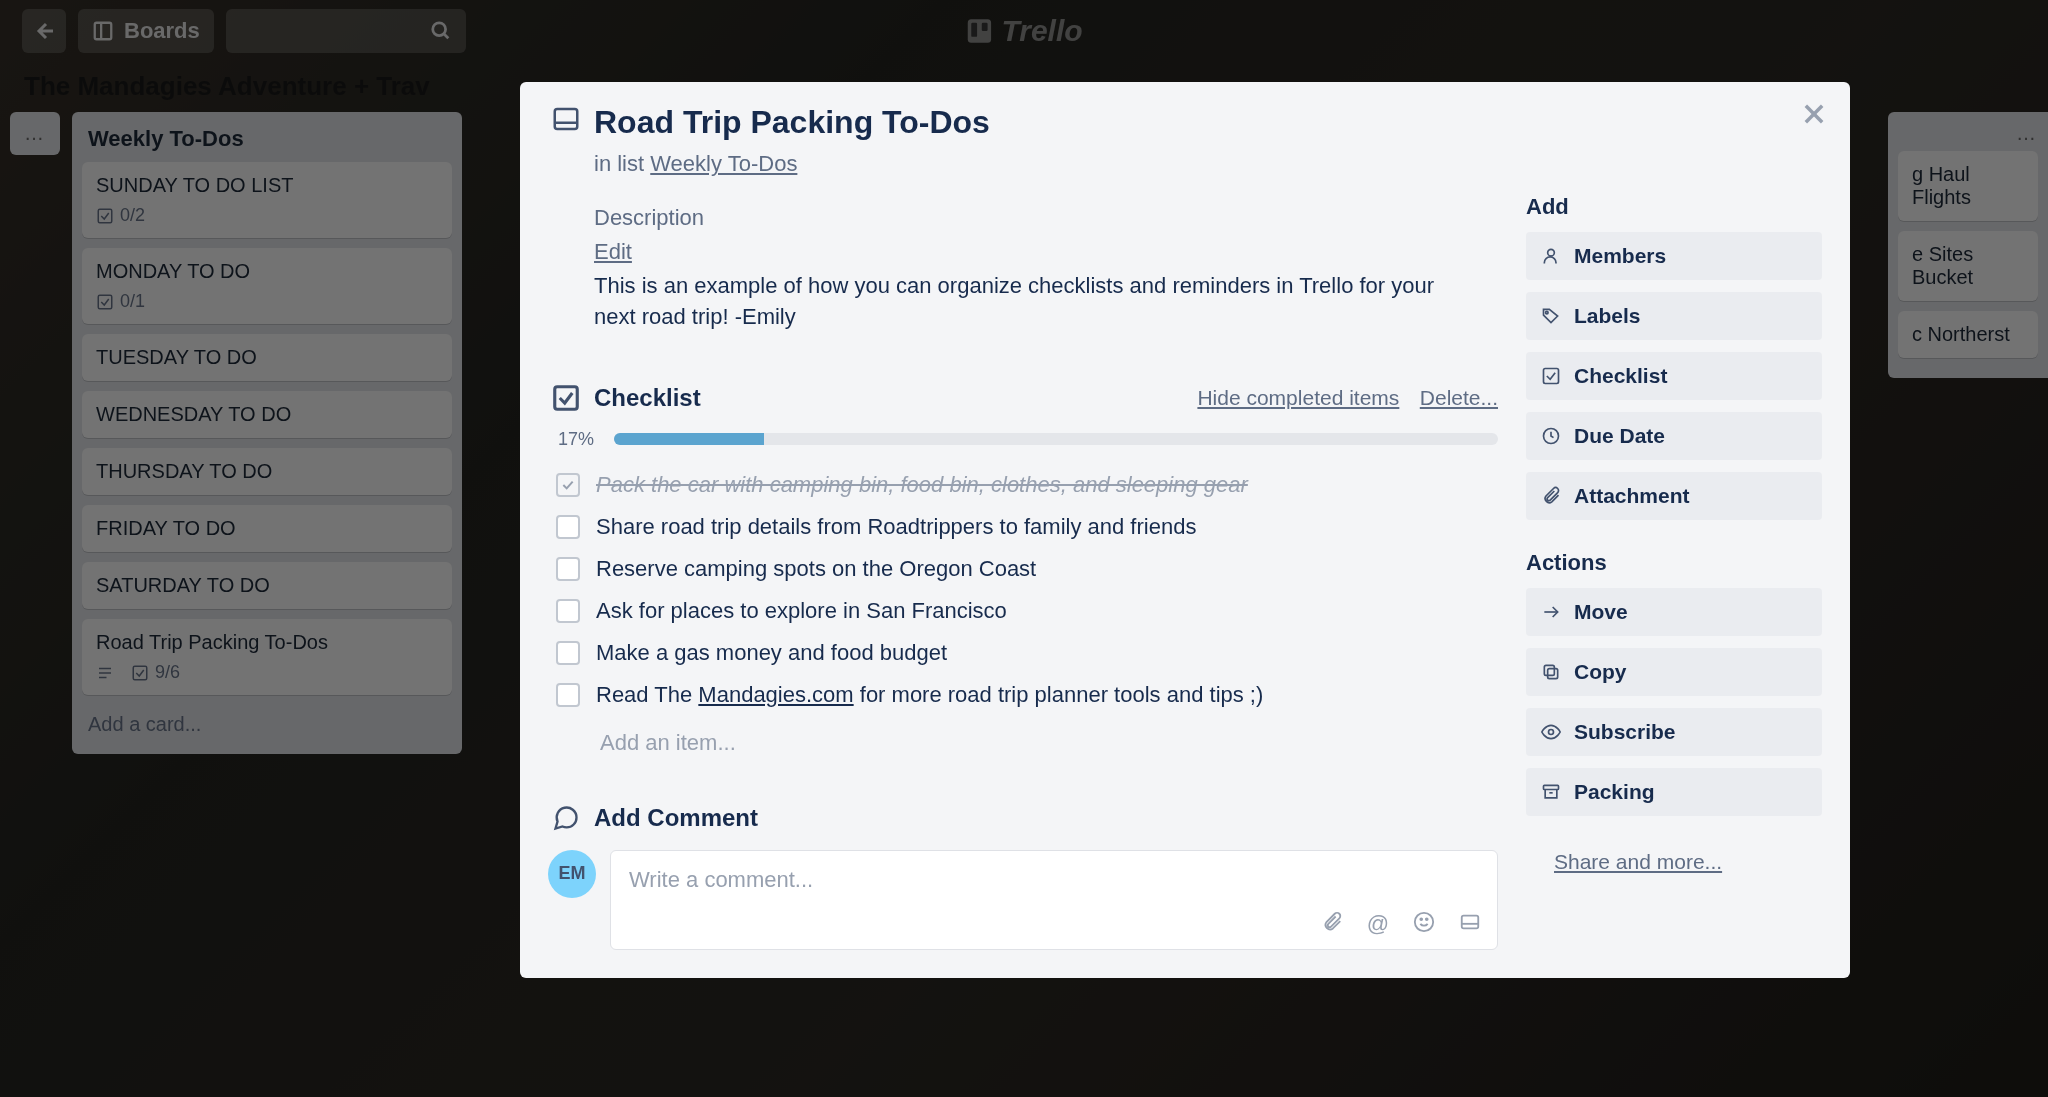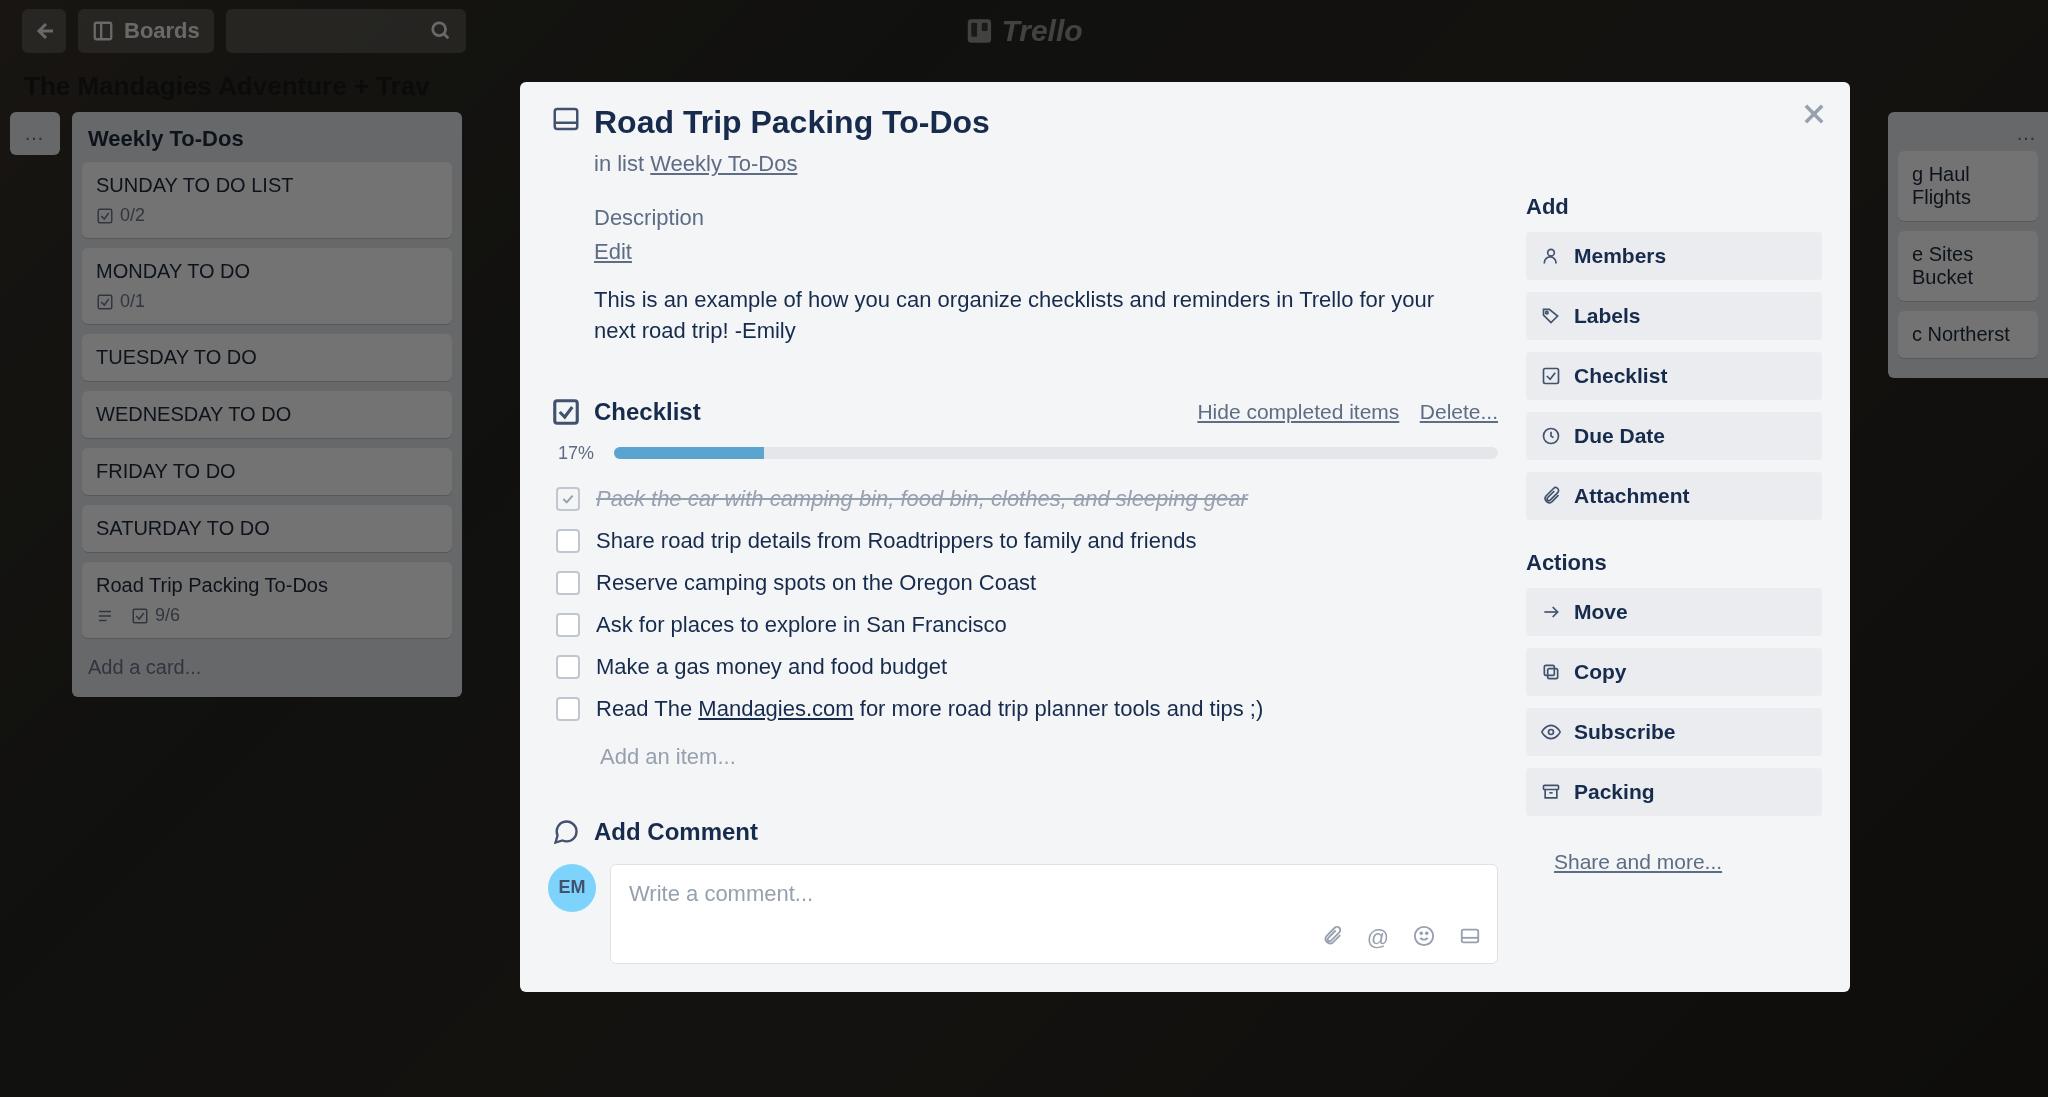--- a/index.html
+++ b/index.html
@@ -149,21 +149,21 @@
 .card-title-row { display:flex; align-items:flex-start; gap:10px; }
 .card-title {
   font-size: 32px;
   font-weight: 700;
   color: #172b4d;
 }
 .in-list { margin-left: 46px; margin-top: 10px; color: #5e6c84; font-size: 22px; }
 .in-list a { color: #5e6c84; text-decoration: underline; }
 .desc-block { margin-left: 46px; margin-top: 28px; }
 .desc-label { color: #5e6c84; font-size: 22px; margin-bottom: 8px; }
-.edit-link { color: #5e6c84; text-decoration: underline; font-size: 22px; display:inline-block; margin-bottom:20px;}
+.edit-link { color: #5e6c84; text-decoration: underline; font-size: 22px; display:inline-block; margin-bottom:6px;}
 .desc-text { color: #172b4d; font-size: 22px; line-height: 1.4; max-width: 880px;}
 .checklist-header { display:flex; align-items:center; gap: 10px; margin-top: 50px; }
 .checklist-title { font-size: 24px; font-weight: 700; color: #172b4d; flex:1;}
 .checklist-actions a { color: #5e6c84; text-decoration: underline; font-size: 21px; margin-left: 16px;}
 .progress-row { display:flex; align-items:center; gap:12px; margin-top:16px; margin-left: 10px;}
 .progress-pct { color:#5e6c84; font-size:18px; width:44px;}
 .progress-bar { flex:1; height:12px; background:#e4e6ea; border-radius:6px; overflow:hidden;}
 .progress-fill { height:100%; background:#5ba4cf; }
 .check-items { margin-top: 14px; }
 .check-item { display:flex; align-items:center; gap:16px; padding: 8px 8px; font-size: 22px; color:#172b4d;}
@@ -256,20 +256,23 @@
               <polyline points="7 12 11 16 17 8"></polyline>
             </svg>
             <span>0/1</span>
           </div>
         </div>
         <div class="card">
           <div>TUESDAY TO DO</div>
         </div>
         <div class="card">
           <div>WEDNESDAY TO DO</div>
+        </div>
+        <div class="card">
+          <div>THURSDAY TO DO</div>
         </div>
         <div class="card">
           <div>FRIDAY TO DO</div>
         </div>
         <div class="card">
           <div>SATURDAY TO DO</div>
         </div>
         <div class="card">
           <div>Road Trip Packing To-Dos</div>
           <div class="card-meta"><svg width="18" height="18" viewBox="0 0 24 24" fill="none" stroke="#6b778c" stroke-width="2">

